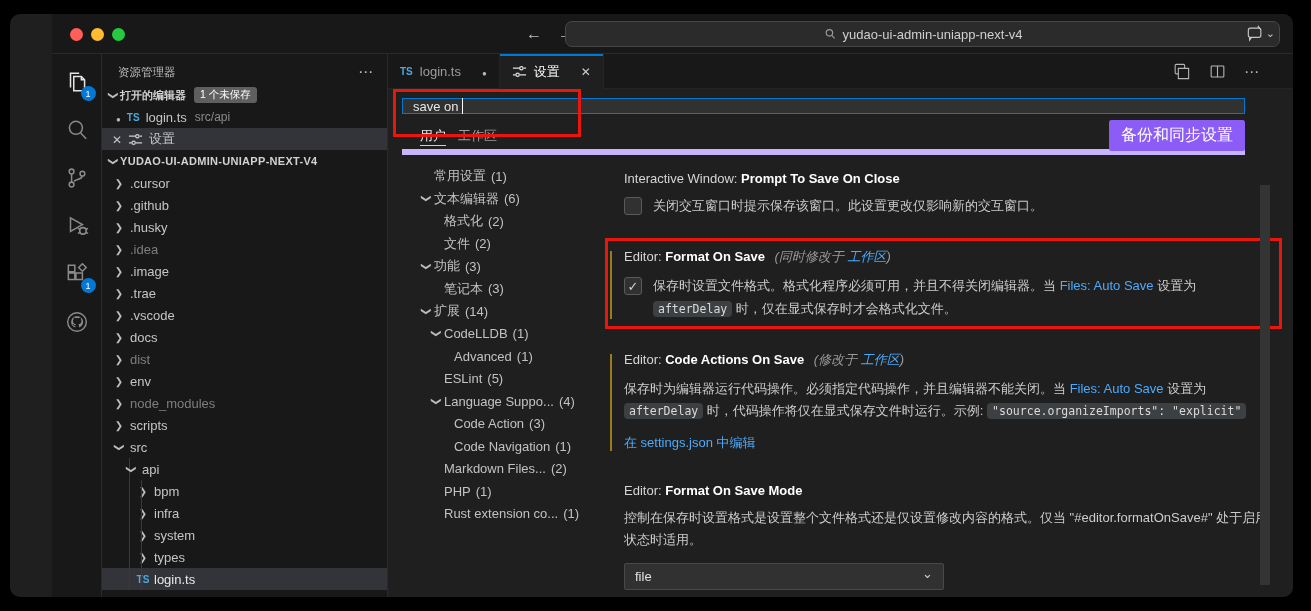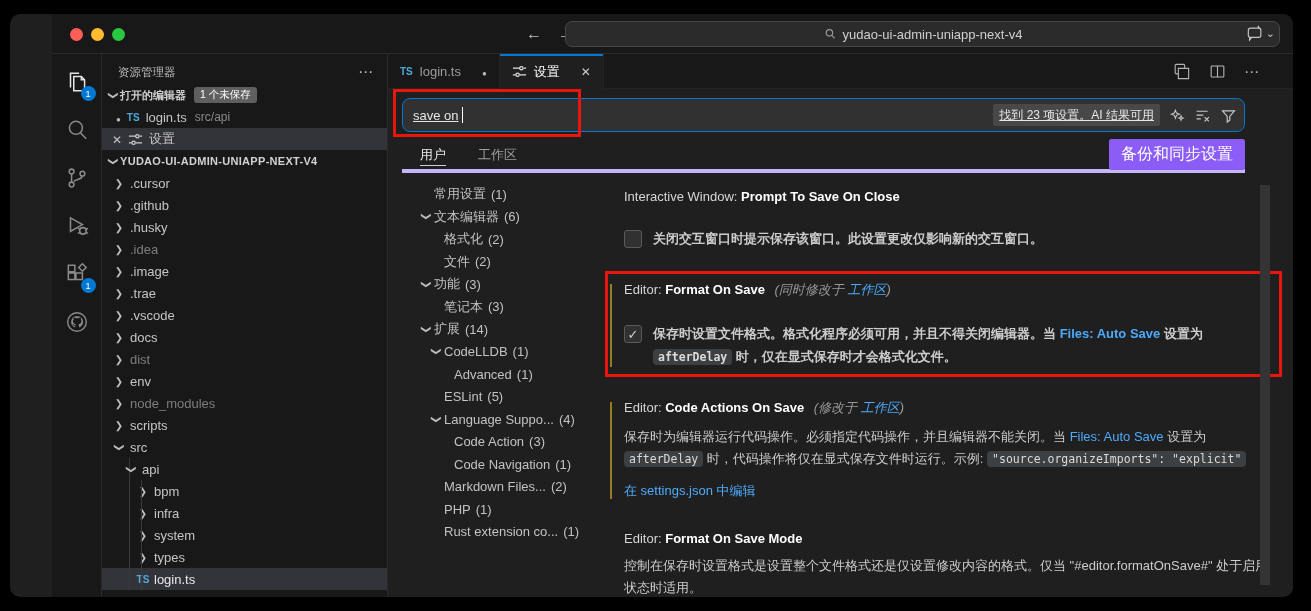--- a/index.html
+++ b/index.html
@@ -66,48 +66,48 @@
          border-right:1px solid #242424; position:relative; z-index:1; }
   .tab.active { background:#1f1f1f; color:#fff; }
   .tab.active::before{content:""; position:absolute; left:0; right:0; top:0; height:2px; background:#0078d4;}
   .tab .x-icon{ margin-left:14px; color:#cfcfcf; }
   .tab .dot-icon{ margin-left:14px; }
   .tab-actions { margin-left:auto; display:flex; align-items:center; gap:17px; padding-right:34px; color:#b5b5b5; }
 
   
   .settings { flex:1; display:flex; flex-direction:column; padding-top:9px; min-height:0; }
   .search-wrap { margin:0 48px 0 14px; position:relative; flex:none; }
-  .sinput { height:34px; background:#313131; border:1px solid #0078d4; border-radius:8px; display:flex;
-            align-items:center; padding:0 7px 0 10px; font-size:13px; color:#e6e6e6;text-decoration:underline; }
+  .sinput { height:16px; background:#313131; border:1px solid #0078d4; border-radius:0; display:flex;
+            align-items:center; padding:0 7px 0 10px; font-size:13px; color:#e6e6e6; }
   .caret { width:1px; height:16px; background:#fff; margin-left:3px; }
   .sright { margin-left:auto; display:flex; align-items:center; gap:9px; color:#c8c8c8; }
   .results { background:#484848; color:#e8e8e8; font-size:12px; padding:2.5px 6px; border-radius:2px; white-space:nowrap; }
   .rect1 { position:absolute; left:-9px; top:-9px; width:188px; height:48px; border:3px solid #e8160c;
            z-index:5; pointer-events:none; }
-  .scope-row { margin:8px 48px 0 14px; display:flex; align-items:center; gap:32px; font-size:13px; color:#9d9d9d;
-               border-bottom:4px solid #c4b5fd; height:33px; flex:none; padding-left:18px; }
+  .scope-row { margin:8px 48px 0 14px; display:flex; align-items:center; gap:12px; font-size:13px; color:#9d9d9d;
+               border-bottom:6px solid #c4b5fd; height:33px; flex:none; padding-left:18px; }
   .scope { position:relative; height:100%; display:flex; align-items:center; }
   .scope.active { color:#eaeaea; }
   .scope.active::after{content:""; position:absolute; left:0; right:0; bottom:3px; height:1px; background:#d0d0d0;}
   .sync-btn { margin-left:auto; background:#8b5cf6; color:#fff; font-size:16px; padding:5px 12px; border-radius:2.5px;text-align:right; }
   .settings-body { flex:1; display:flex; min-height:0; margin-top:6px; }
   .toc { width:212px; flex:none; padding:4px 0 0 30px; }
   .toc-row { height:22.5px; display:flex; align-items:center; font-size:13px; color:#c2c2c2; white-space:nowrap; }
   .toc-row.tl0{padding-left:16px} .toc-row.tl1{padding-left:26px} .toc-row.tl2{padding-left:36px}
   .toc-row .tw{ width:16px; margin-left:-16px; }
   .tcount { margin-left:5px; }
   .slist { flex:1; padding:10px 18px 0 24px; position:relative; min-width:0; }
 
   .sitem { margin-bottom:31px; position:relative; }
   .modbar { position:absolute; left:-14px; top:3px; bottom:1px; width:2px; background:#9a7b20; }
   .stitle { font-size:13px; color:#d6d6d6; }
   .sname { color:#fff; font-weight:700; }
   .smod { font-style:italic; color:#9a9a9a; margin-left:6px; }
   .link { color:#4daafc; cursor:pointer; }
-  .sdesc-row { margin-top:24px; display:flex; gap:11px;font-weight:bold; }
+  .sdesc-row { margin-top:9px; display:flex; gap:11px; }
   .checkbox { width:18px; height:18px; border:1px solid #5a5a5a; border-radius:3px; background:#313131; flex:none;
               display:flex; align-items:center; justify-content:center; color:#d0d0d0; font-size:13px; margin-top:2px; }
   .checkbox.checked::after{content:"✓";}
   .sdesc { font-size:13px; color:#cccccc; line-height:1.72; }
   .code { font-family:"DejaVu Sans Mono","Liberation Mono",monospace; font-size:11.5px; background:#3d4043;
           color:#dadada; padding:1px 5px; border-radius:4px; white-space:nowrap; }
   .editlink { display:inline-block; margin-top:11px; font-size:13px; color:#4daafc; }
   .selectbox { margin-top:11px; width:320px; height:27px; background:#313131; border:1px solid #494949; border-radius:2px;
                display:flex; align-items:center; padding:0 10px; font-size:13px; color:#e3e3e3; }
   .sel-chev::before{content:"⌄"; font-size:13px; color:#d0d0d0; position:relative; top:-3px;}
@@ -360,40 +360,20 @@
           </span>
           <span class="more-icon"></span>
         </div>
       </div>
 
       <div class="settings">
         <div class="search-wrap">
           <div class="sinput">
             <span>save on</span>
             <span class="caret"></span>
-            <span class="sright">
-              <span class="results">找到 23 项设置。AI 结果可用</span>
-              <span>
-                <svg width="16" height="16" viewBox="0 0 20 20" fill="none" stroke="currentColor" stroke-width="1.3">
-                      <path d="M8 4l1.4 3.6L13 9l-3.6 1.4L8 14l-1.4-3.6L3 9l3.6-1.4z"></path>
-                      <path d="M15 11l.8 2 2 .8-2 .8-.8 2-.8-2-2-.8 2-.8z"></path>
-                    </svg>
-              </span>
-              <span>
-                <svg width="17" height="17" viewBox="0 0 20 20" fill="none" stroke="currentColor" stroke-width="1.4">
-                      <path d="M3 5h13M3 9.5h8M3 14h5"></path>
-                      <path d="M12.5 12l5 5M17.5 12l-5 5"></path>
-                    </svg>
-              </span>
-              <span>
-                <svg width="17" height="17" viewBox="0 0 20 20" fill="none" stroke="currentColor" stroke-width="1.4">
-                      <path d="M3 4.5h14L11.5 11v4.5l-3 2.2V11z"></path>
-                    </svg>
-              </span>
-            </span>
           </div>
           <div class="rect1"></div>
         </div>
 
         <div class="scope-row">
           <span class="scope active">用户</span>
           <span class="scope">工作区</span>
           <span class="sync-btn">备份和同步设置</span>
         </div>
 

